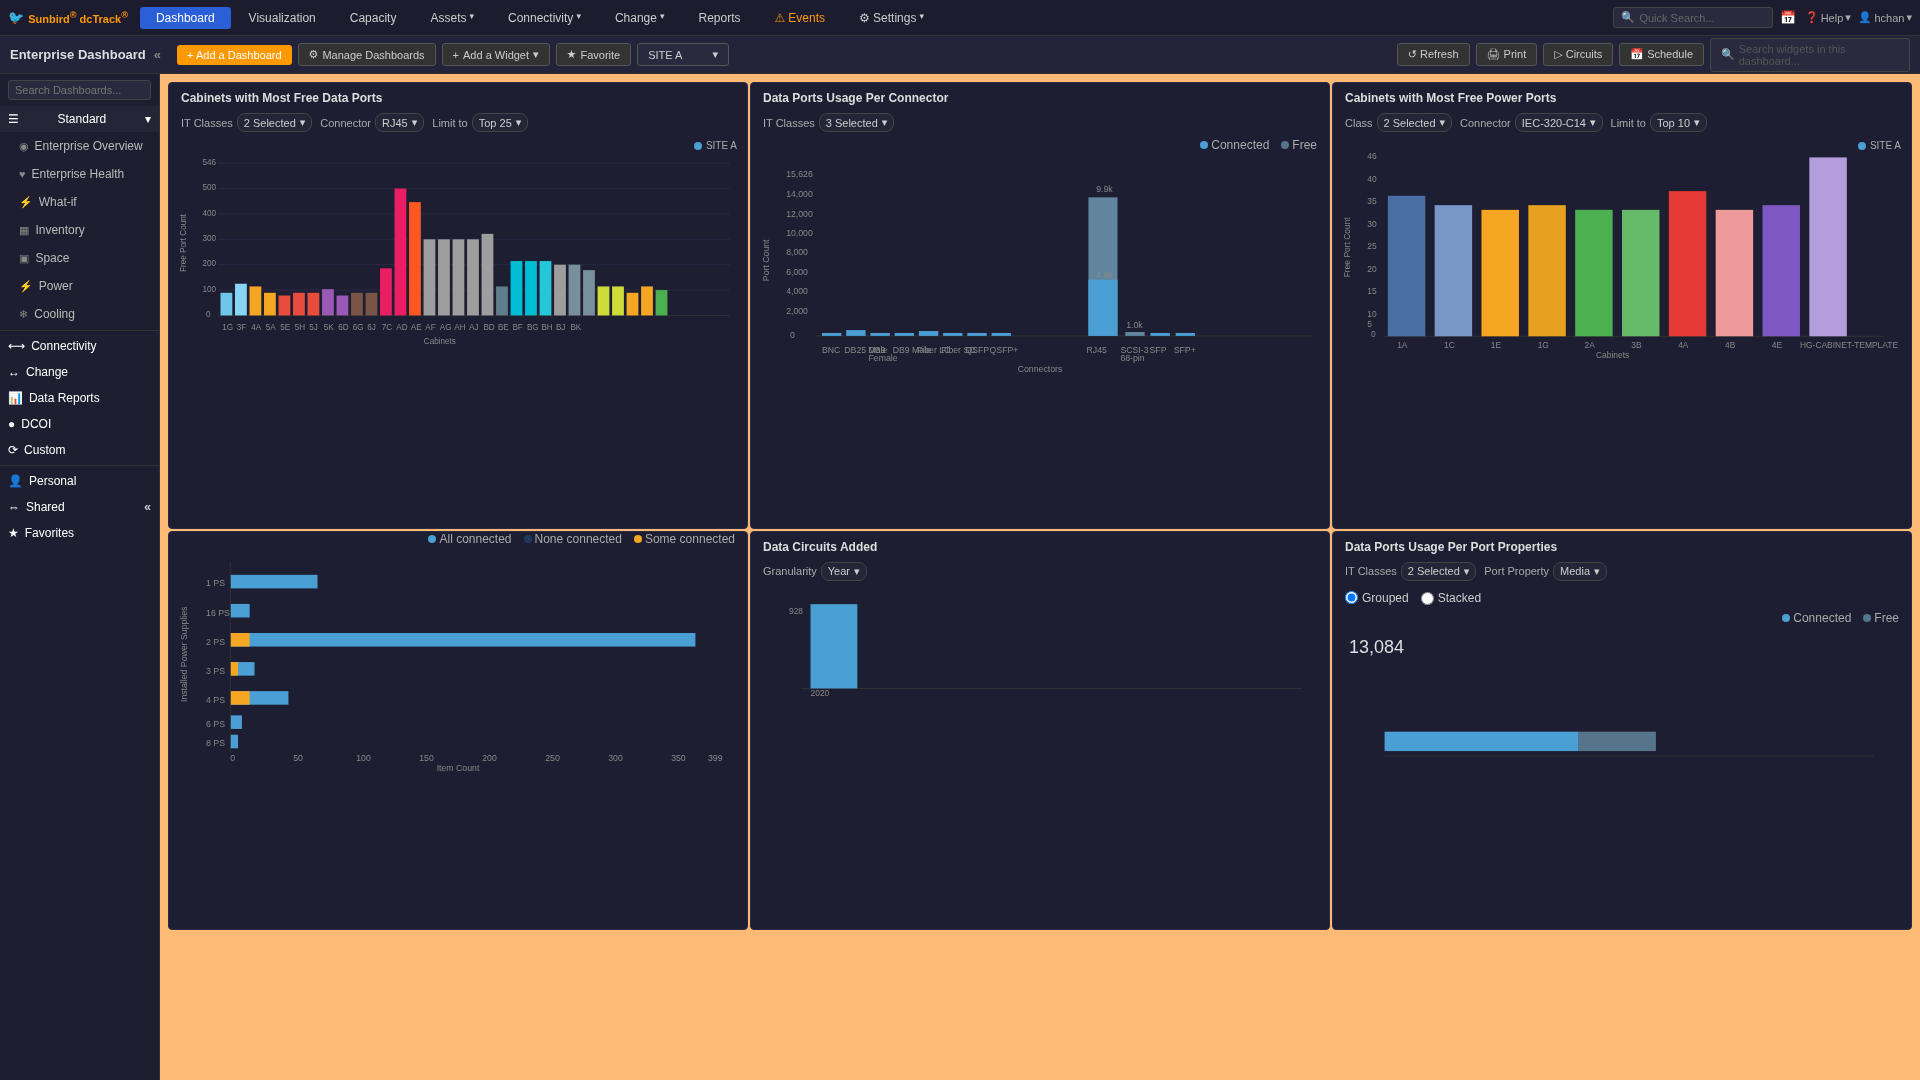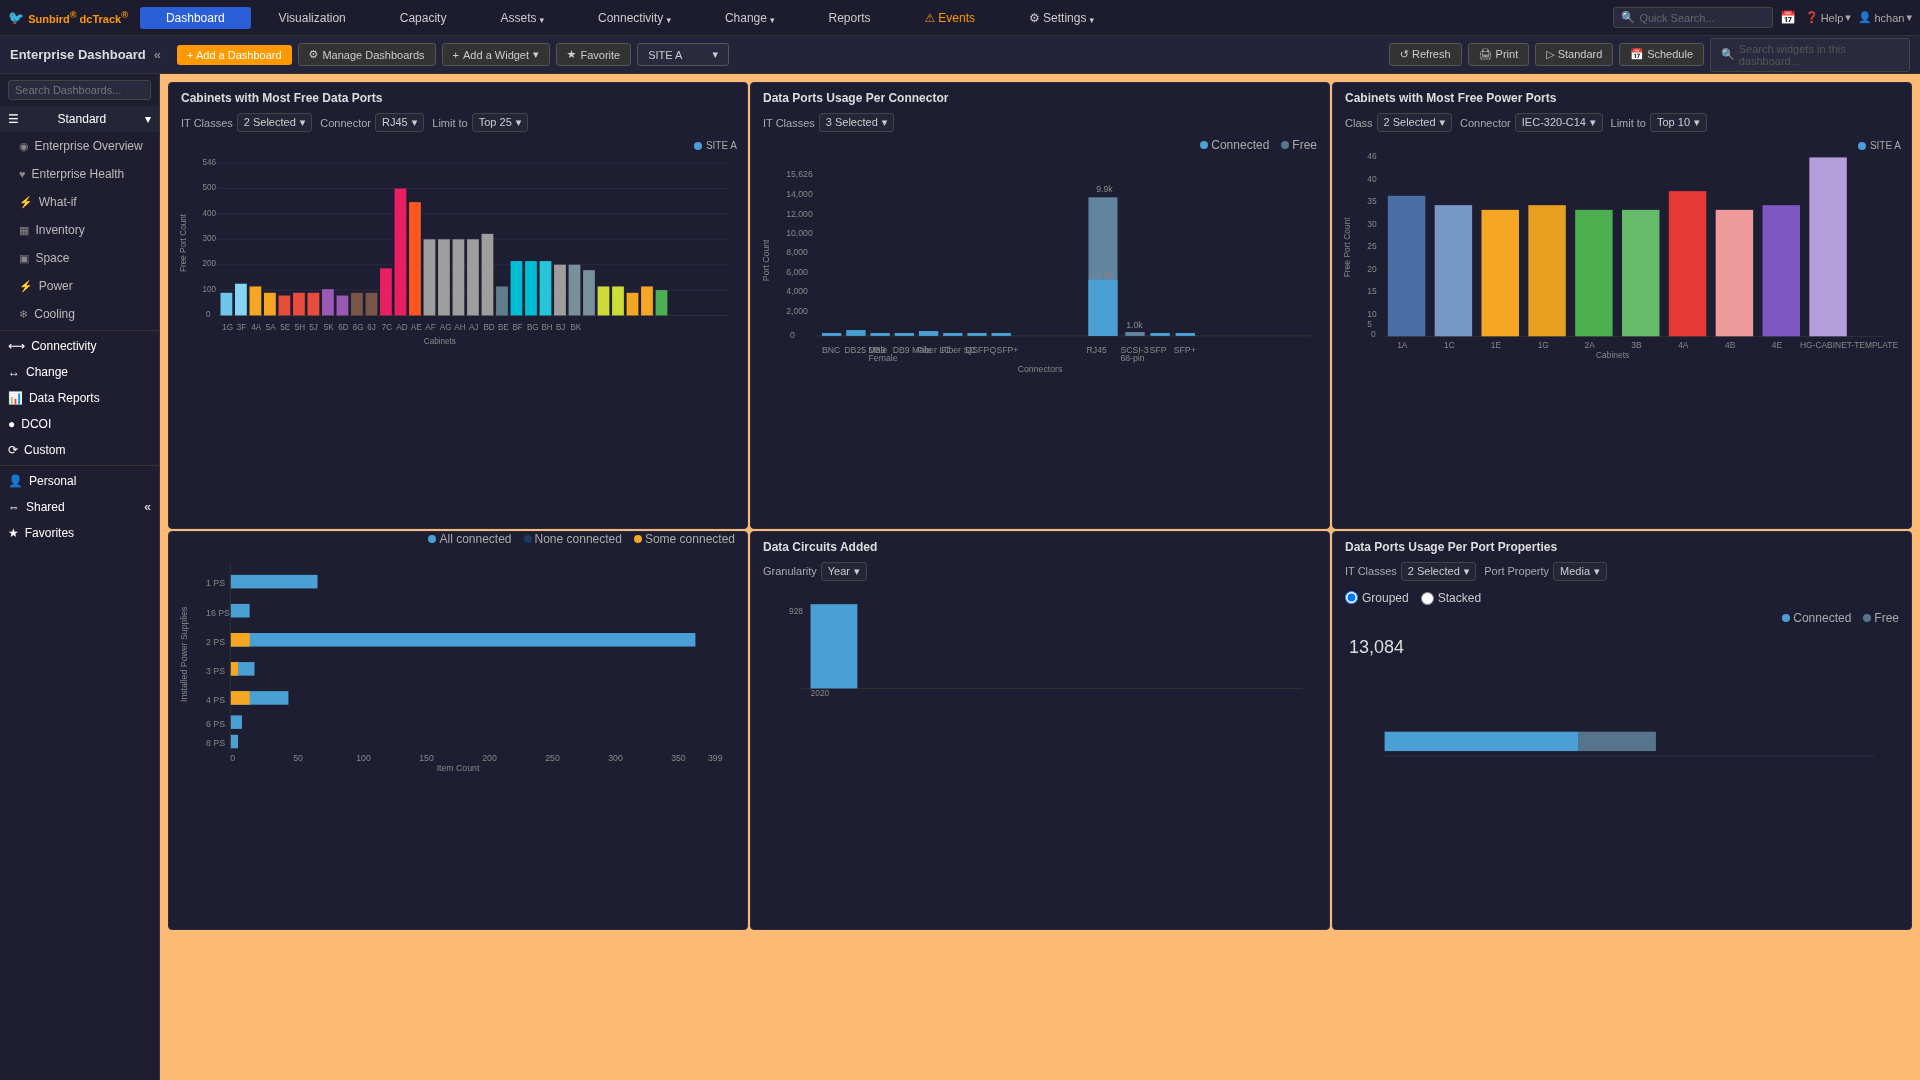--- a/index.html
+++ b/index.html
@@ -2,21 +2,21 @@
 <html><head>
   <meta charset="utf-8">
   <style>
     * { box-sizing: border-box; margin: 0; padding: 0; }
     body { font-family: Arial, sans-serif; background: #1a1a2e; color: #ccc; font-size: 12px; overflow: hidden; }
 
     
     .top-nav { display: flex; align-items: center; background: #1c1c2e; height: 36px; padding: 0 8px; border-bottom: 1px solid #333; }
     .logo { display: flex; align-items: center; gap: 4px; color: #f90; font-weight: bold; font-size: 13px; margin-right: 12px; }
     .nav-items { display: flex; align-items: center; gap: 2px; flex: 1; }
-    .nav-item { color: #ccc; padding: 4px 26px; cursor: pointer; font-size: 12px; border-radius: 3px; display: flex; align-items: flex-end; gap: 3px; }
+    .nav-item { color: #ccc; padding: 4px 16px; cursor: pointer; font-size: 12px; border-radius: 3px; display: flex; align-items: flex-start; gap: 3px; }
     .nav-item.active { background: #2a5fd8; color: #fff; }
     .nav-item .arrow { font-size: 9px; }
     .nav-right { display: flex; align-items: center; gap: 8px; }
     .search-top { background: #2a2a3e; border: 1px solid #444; border-radius: 3px; padding: 3px 8px; color: #ccc; font-size: 11px; width: 160px; display: flex; align-items: center; gap: 4px; }
     .calendar-icon, .help-icon, .user-icon { color: #aaa; font-size: 13px; cursor: pointer; }
     .help-btn { color: #aaa; font-size: 11px; cursor: pointer; display: flex; align-items: center; gap: 2px; }
     .user-btn { color: #aaa; font-size: 11px; cursor: pointer; display: flex; align-items: center; gap: 2px; }
 
     
     .toolbar { display: flex; align-items: center; background: #23233a; height: 38px; padding: 0 10px; border-bottom: 1px solid #333; gap: 6px; }
@@ -45,21 +45,21 @@
 
     
     .content { flex: 1; overflow: auto; background: #fdba74; padding: 8px; display: grid; grid-template-columns: 1fr 1fr 1fr; grid-template-rows: auto auto auto; gap: 2px; }
 
     
     .widget { background: #1e1e32; border: 1px solid #2a2a45; border-radius: 4px; overflow: hidden; }
     .widget-header { display: flex; align-items: center; justify-content: space-between; padding: 8px 12px 4px; }
     .widget-title { color: #ddd; font-size: 12px; font-weight: bold; }
     .widget-controls { display: flex; align-items: center; gap: 8px; flex-wrap: wrap; padding: 4px 12px 6px; }
     .widget-control { display: flex; align-items: center; gap: 4px; font-size: 11px; color: #aaa; }
-    .widget-select { background: #252538; border: 1px solid #444; color: #ccc; padding: 2px 6px; border-radius: 3px; font-size: 11px; display: flex; align-items: flex-start; gap: 4px; }
+    .widget-select { background: #252538; border: 1px solid #444; color: #ccc; padding: 2px 6px; border-radius: 8px; font-size: 11px; display: flex; align-items: center; gap: 4px; }
     .widget-body { padding: 4px 8px 8px; position: relative; }
 
     
     .chart-container { width: 100%; height: 220px; position: relative; }
     .chart-svg { width: 100%; height: 100%; }
     .axis-label { font-size: 9px; fill: #888; }
     .chart-legend { display: flex; align-items: flex-start; justify-content: flex-end; gap: 12px; padding: 0 12px 4px; font-size: 12px; color: #aaa; }
     .legend-dot { width: 8px; height: 8px; border-radius: 50%; display: inline-block; margin-right: 3px; }
     .site-tag { display: flex; align-items: center; gap: 4px; font-size: 10px; color: #aaa; position: absolute; right: 10px; top: 2px; }
     .site-dot { width: 8px; height: 8px; border-radius: 50%; background: #4a9fd4; display: inline-block; }
@@ -132,21 +132,21 @@
 
     <span>Favorite</span>
   </button>
   <div class="site-select">
     <span>SITE A</span>
     <span>▾</span>
   </div>
   <div class="toolbar-right">
     <button class="btn btn-secondary">↺ Refresh</button>
     <button class="btn btn-secondary">🖨 Print</button>
-    <button class="btn btn-secondary">▷ Standard</button>
+    <button class="btn btn-secondary">▷ Circuits</button>
     <button class="btn btn-secondary">📅 Schedule</button>
     <div class="search-widget">
       🔍 <span style="color:#555;">Search widgets in this dashboard...</span>
     </div>
   </div>
 </div>
 
 <div class="main-layout">
 
   <div class="sidebar">

